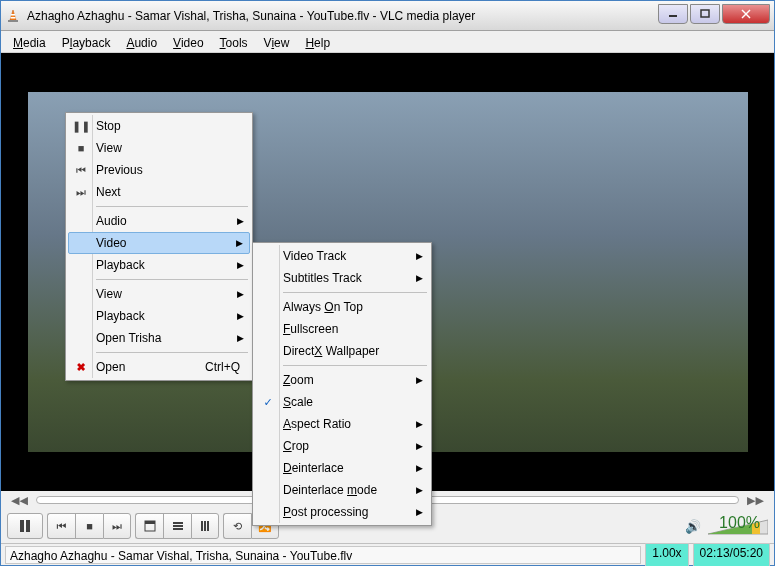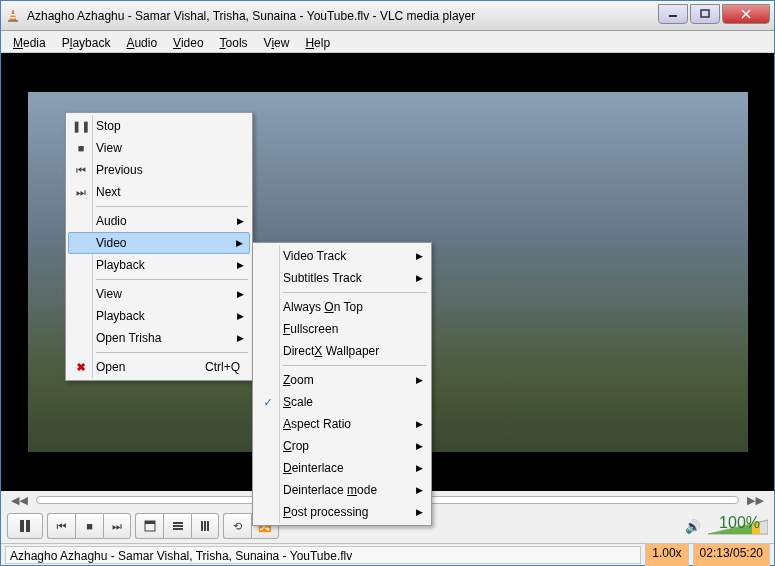--- a/index.html
+++ b/index.html
@@ -46,21 +46,21 @@
 .ctrl-group .ctrl-btn:first-child { border-radius: 3px 0 0 3px; }
 .ctrl-group .ctrl-btn:last-child { border-radius: 0 3px 3px 0; border-right: 1px solid #a8a8a8; }
 .controls .spacer { flex: 1; }
 .volume { display: flex; align-items: center; gap: 6px; }
 .vol-icon { font-size: 13px; color: #3a8a3a; }
 .vol-tri { width: 60px; height: 20px; position: relative; }
 .vol-pct { font-size: 16px; color: #2a7a2a; position: absolute; top: -2px; right: 8px; }
 
 .statusbar { height: 22px; background: #f0f0f0; border-top: 1px solid #c0c0c0; display: flex; align-items: center; padding: 0 4px; gap: 4px; }
 .status-text { flex: 1; border: 1px solid #c8c8c8; padding: 2px 4px; background: #f8f8f8; height: 18px; overflow: hidden; white-space: nowrap; }
-.status-box { border: 1px solid #c8c8c8; padding: 2px 6px; background: #fdba74; height: 24px; }
+.status-box { border: 1px solid #c8c8c8; padding: 2px 6px; background: #5eead4; height: 24px; }
 
 svg { display: block; }
 </style>
 </head>
 <body>
 
 <div class="window">
 
   <div class="titlebar">
     <span class="titlebar-icon">

